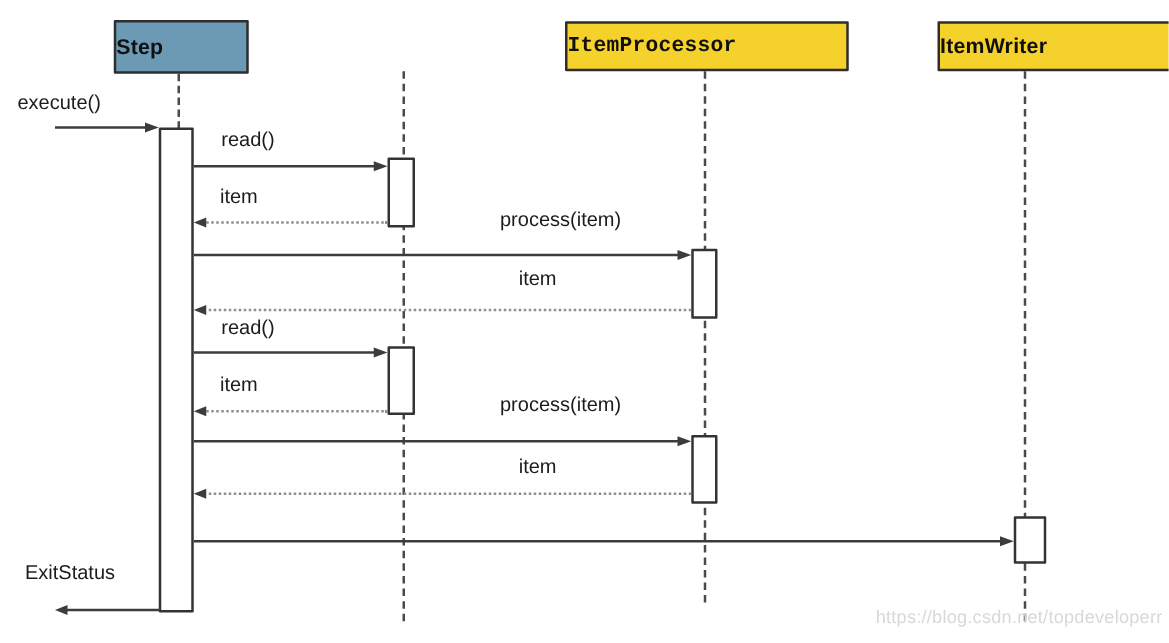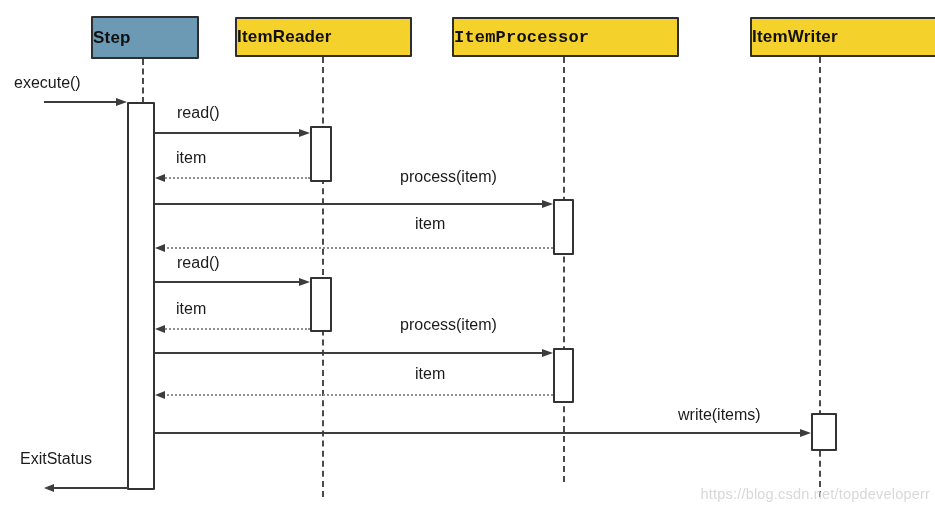--- a/index.html
+++ b/index.html
@@ -56,23 +56,20 @@
 <div id="canvas">
 
   <div class="lifeline" style="left:142px;top:59px;height:44px;"></div>
   <div class="lifeline" style="left:322px;top:57px;height:440px;"></div>
   <div class="lifeline" style="left:563px;top:57px;height:425px;"></div>
   <div class="lifeline" style="left:819px;top:57px;height:440px;"></div>
 
   <div class="actor step" style="left:91px;top:16px;width:108px;height:43px;">
     <span>Step</span>
   </div>
-  <div class="actor component" style="left:235px;top:17px;width:177px;height:40px;">
-    <span>ItemReader</span>
-  </div>
   <div class="actor component" style="left:452px;top:17px;width:227px;height:40px;font-family:Liberation Mono, monospace;">
     <span>ItemProcessor</span>
   </div>
   <div class="actor component" style="left:750px;top:17px;width:200px;height:40px;">
     <span>ItemWriter</span>
   </div>
 
   <div class="activation" style="left:127px;top:102px;width:28px;height:388px;"></div>
   <div class="activation" style="left:310px;top:126px;width:22px;height:56px;"></div>
   <div class="activation" style="left:310px;top:277px;width:22px;height:55px;"></div>
@@ -109,21 +106,20 @@
   <div class="head-l" style="left:155px;top:325px;"></div>
 
   <div class="msg center" style="left:400px;top:316px;width:140px;">process(item)</div>
   <div class="line" style="left:155px;top:352px;width:388px;"></div>
   <div class="head-r" style="left:542px;top:349px;"></div>
 
   <div class="msg center" style="left:415px;top:365px;width:110px;">item</div>
   <div class="retline" style="left:162px;top:394px;width:391px;"></div>
   <div class="head-l" style="left:155px;top:391px;"></div>
 
-  <div class="msg center" style="left:678px;top:406px;width:130px;">write(items)</div>
   <div class="line" style="left:155px;top:432px;width:646px;"></div>
   <div class="head-r" style="left:800px;top:429px;"></div>
 
   <div class="msg" style="left:20px;top:450px;">ExitStatus</div>
   <div class="line" style="left:50px;top:487px;width:78px;"></div>
   <div class="head-l" style="left:44px;top:484px;"></div>
 
   <div class="watermark">https://blog.csdn.net/topdeveloperr</div>
 </div>
 

